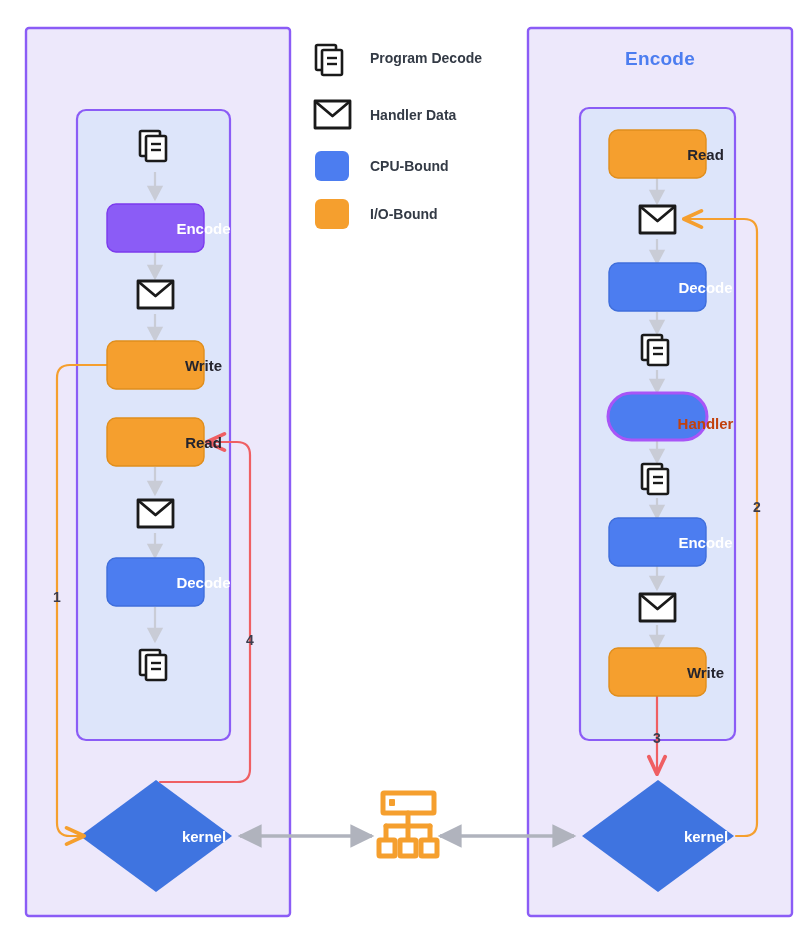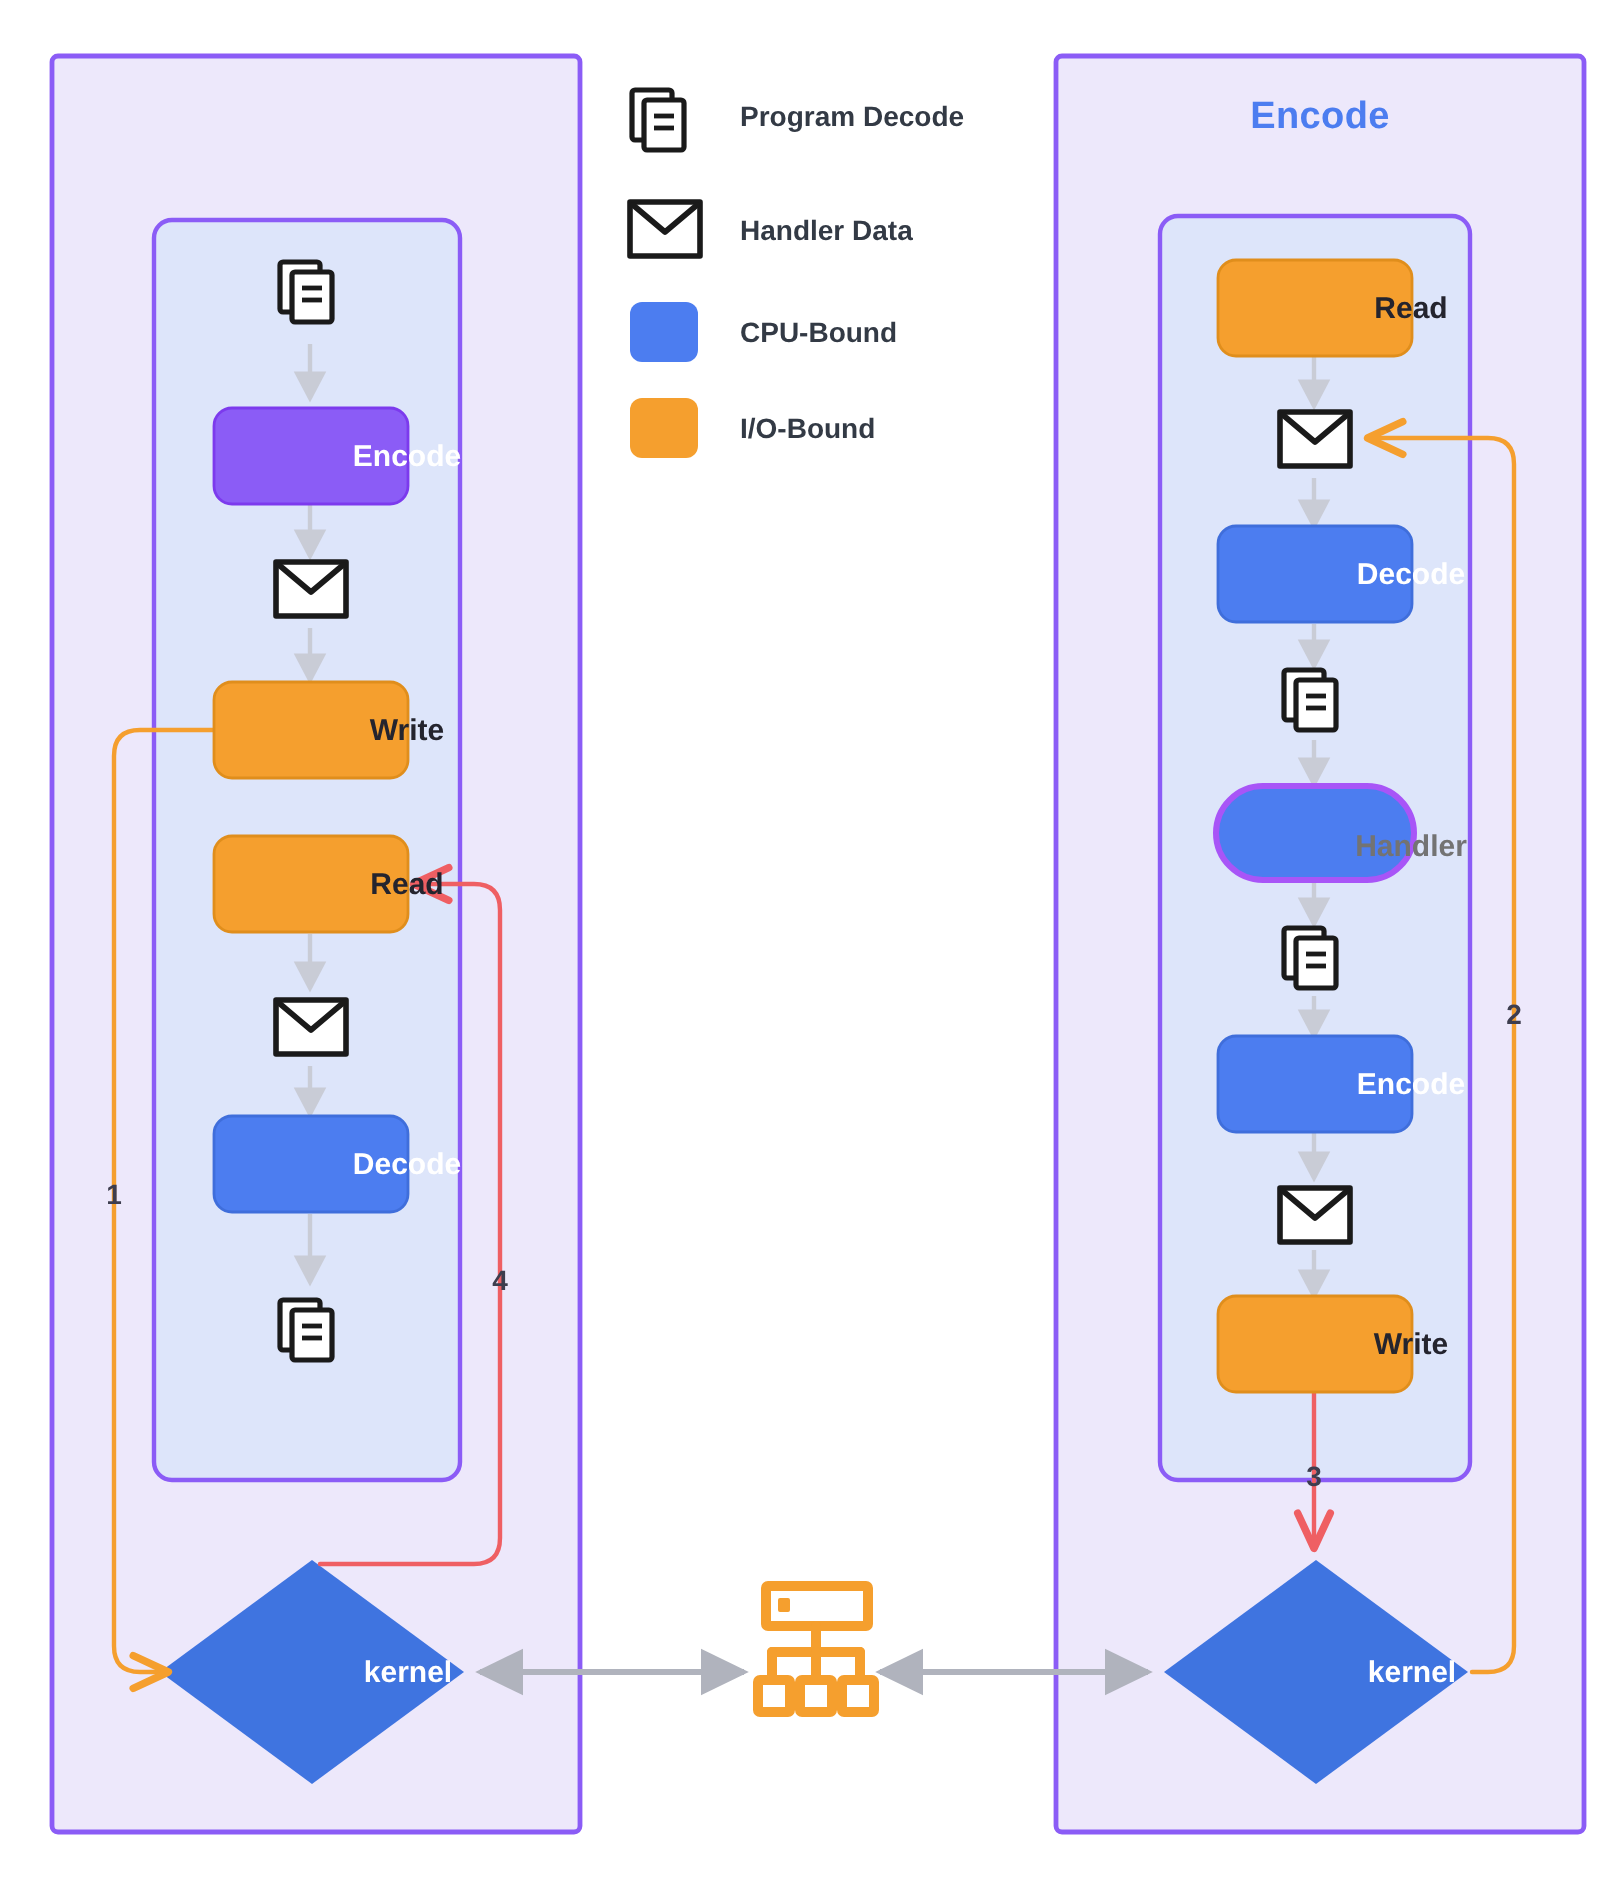--- a/index.html
+++ b/index.html
@@ -170,21 +170,21 @@
   <div class="txt legend-label" style="left:370px;top:158px;">CPU-Bound</div>
   <div class="txt legend-label" style="left:370px;top:206px;">I/O-Bound</div>
 
   <div class="txt node-label ctr" style="left:107px;top:204px;width:97px;height:48px;color:#ffffff;">Encode</div>
   <div class="txt node-label ctr" style="left:107px;top:341px;width:97px;height:48px;color:#24242e;">Write</div>
   <div class="txt node-label ctr" style="left:107px;top:418px;width:97px;height:48px;color:#24242e;">Read</div>
   <div class="txt node-label ctr" style="left:107px;top:558px;width:97px;height:48px;color:#ffffff;">Decode</div>
 
   <div class="txt node-label ctr" style="left:609px;top:130px;width:97px;height:48px;color:#24242e;">Read</div>
   <div class="txt node-label ctr" style="left:609px;top:263px;width:97px;height:48px;color:#ffffff;">Decode</div>
-  <div class="txt node-label ctr" style="left:608px;top:393px;width:99px;height:60px;color:#737373;">Handler</div>
+  <div class="txt node-label ctr" style="left:608px;top:393px;width:99px;height:60px;color:#c2410c;">Handler</div>
   <div class="txt node-label ctr" style="left:609px;top:518px;width:97px;height:48px;color:#ffffff;">Encode</div>
   <div class="txt node-label ctr" style="left:609px;top:648px;width:97px;height:48px;color:#24242e;">Write</div>
 
   <div class="txt node-label ctr" style="left:106px;top:822px;width:100px;height:28px;color:#ffffff;">kernel</div>
   <div class="txt node-label ctr" style="left:608px;top:822px;width:100px;height:28px;color:#ffffff;">kernel</div>
 
   <div class="txt seq-label ctr" style="left:44px;top:587px;width:26px;height:20px;">1</div>
   <div class="txt seq-label ctr" style="left:744px;top:497px;width:26px;height:20px;">2</div>
   <div class="txt seq-label ctr" style="left:644px;top:728px;width:26px;height:20px;">3</div>
   <div class="txt seq-label ctr" style="left:237px;top:630px;width:26px;height:20px;">4</div>

